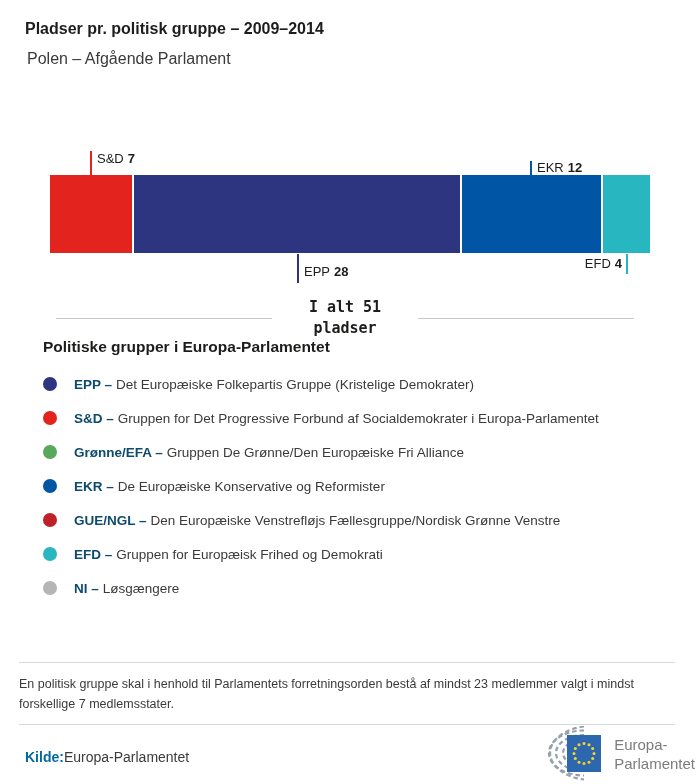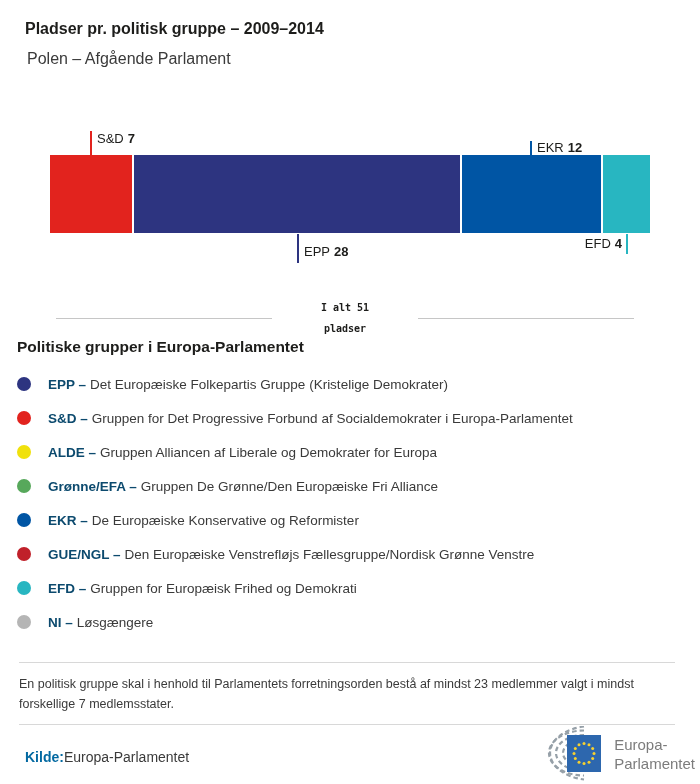--- a/index.html
+++ b/index.html
@@ -15,45 +15,45 @@
   }
   .title {
     position:absolute; left:25px; top:20px;
     font-size:16px; font-weight:700; color:#1d1d1b;
   }
   .subtitle {
     position:absolute; left:27px; top:50px;
     font-size:16px; font-weight:400; color:#3a3a3a;
   }
   
-  .chart { position:absolute; left:0; top:128px; width:700px; height:145px; }
+  .chart { position:absolute; left:0; top:148px; width:700px; height:145px; }
   .bar {
     position:absolute; left:50px; top:27px; width:600px; height:78px;
     display:flex; gap:2px;
   }
   .seg { height:100%; flex-basis:0; }
   .tick { position:absolute; width:2px; }
   .callout {
     position:absolute; font-size:13px; color:#1d1d1b; white-space:nowrap;
   }
   .callout b { font-weight:700; margin-left:4px; }
   .callout.right-align { }
   
   .total-row {
     position:absolute; top:297px; left:56px; right:66px;
     display:flex; align-items:center;
   }
   .rule { flex:1; height:1px; background:#c6c6c6; }
   .total-text {
     width:146px; text-align:center;
     font-family:"DejaVu Sans Mono", monospace;
-    font-size:10px; font-weight:700; line-height:21px; color:#1d1d1b;
+    font-size:15px; font-weight:700; line-height:21px; color:#1d1d1b;
   }
   
-  .legend { position:absolute; left:17px; top:338px; right:25px; }
+  .legend { position:absolute; left:43px; top:338px; right:25px; }
   .legend-heading { font-size:15.5px; font-weight:700; color:#1d1d1b; margin-bottom:11px; }
   .legend-row { display:flex; align-items:center; height:34px; }
   .dot { width:14px; height:14px; border-radius:50%; margin-right:17px; flex:0 0 14px; }
   .legend-text { font-size:13.5px; color:#3a3a3a; white-space:nowrap; }
   .legend-text .abbr { font-weight:700; color:#0c4a6e; margin-right:4px;margin-top:10px; }
   
   .footnote {
     position:absolute; left:19px; right:25px; top:662px;
     border-top:1px solid #d8d8d8; border-bottom:1px solid #d8d8d8;
     padding:11px 0 10px 0;
@@ -126,24 +126,20 @@
 
     <div class="legend-row">
       <span class="dot" style="background: rgb(45, 52, 128);"></span>
       <span class="legend-text"><b class="abbr">EPP –</b><span class="desc">Det Europæiske Folkepartis Gruppe (Kristelige Demokrater)</span></span>
     </div>
     <div class="legend-row">
       <span class="dot" style="background: rgb(226, 35, 30);"></span>
       <span class="legend-text"><b class="abbr">S&amp;D –</b><span class="desc">Gruppen for Det Progressive Forbund af Socialdemokrater i Europa-Parlamentet</span></span>
     </div>
     <div class="legend-row">
-      <span class="dot" style="background: rgb(240, 225, 12);"></span>
-      <span class="legend-text"><b class="abbr">ALDE –</b><span class="desc">Gruppen Alliancen af Liberale og Demokrater for Europa</span></span>
-    </div>
-    <div class="legend-row">
       <span class="dot" style="background: rgb(87, 168, 91);"></span>
       <span class="legend-text"><b class="abbr">Grønne/EFA –</b><span class="desc">Gruppen De Grønne/Den Europæiske Fri Alliance</span></span>
     </div>
     <div class="legend-row">
       <span class="dot" style="background: rgb(0, 85, 164);"></span>
       <span class="legend-text"><b class="abbr">EKR –</b><span class="desc">De Europæiske Konservative og Reformister</span></span>
     </div>
     <div class="legend-row">
       <span class="dot" style="background: rgb(192, 32, 42);"></span>
       <span class="legend-text"><b class="abbr">GUE/NGL –</b><span class="desc">Den Europæiske Venstrefløjs Fællesgruppe/Nordisk Grønne Venstre</span></span>

